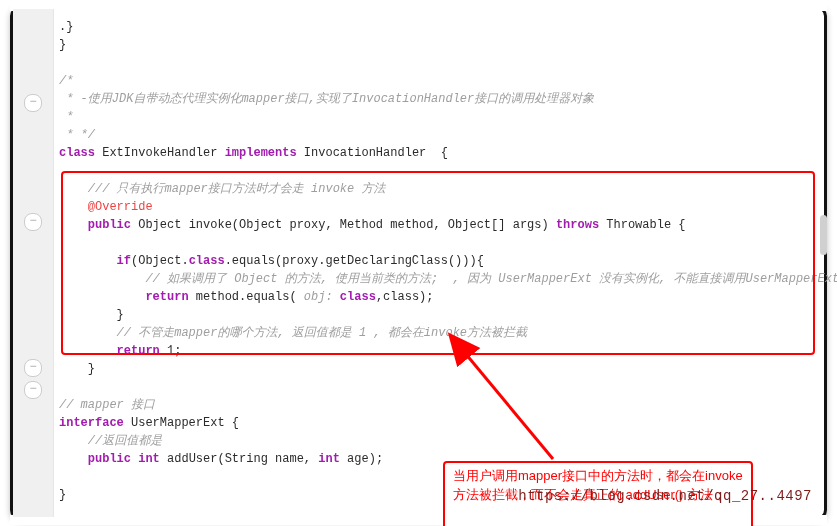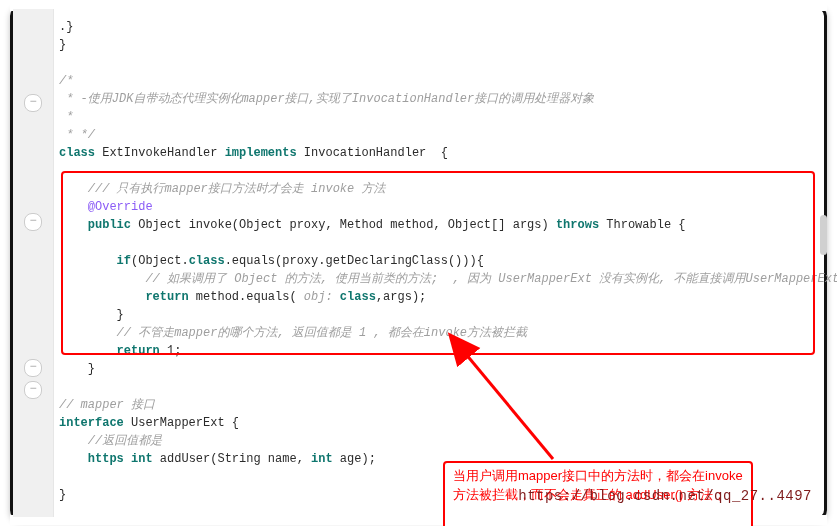--- a/index.html
+++ b/index.html
@@ -5,22 +5,22 @@
   html,body{margin:0;padding:0;background:#f5f5f5;width:837px;height:526px;overflow:hidden;font-family:Menlo,Consolas,"Courier New",monospace;font-size:12px;line-height:1.5}
   .page{position:relative;width:837px;height:526px;background:#fff}
   .card{position:absolute;left:10px;top:6px;right:10px;bottom:6px;background:#fff;border:3px solid #111;border-radius:10px;box-shadow:0 2px 6px rgba(0,0,0,.25)}
   .tear-top,.tear-bot{position:absolute;left:-3px;right:-3px;height:10px;background:#fff}
   .tear-top{top:-8px}
   .tear-bot{bottom:-8px}
   .gutter{position:absolute;left:0;top:0;bottom:0;width:40px;background:#f0f0f0;border-right:1px solid #e6e6e6}
   .minus{position:absolute;left:11px;width:16px;height:16px;border-radius:8px;background:#fff;border:1px solid #ccc;color:#aaa;font-size:12px;text-align:center;line-height:14px}
   .m1{top:85px}.m2{top:204px}.m3{top:350px}.m4{top:372px}
   .code{position:absolute;left:46px;top:-9px;right:10px;white-space:pre;color:#2b2b2b}
-  .kw{color:#0f766e;font-weight:bold}
-  .ann{color:#8b5cf6}
+  .kw{color:#a21caf;font-weight:bold}
+  .ann{color:#ef4444}
   .str,.cmt{color:#9e9e9e;font-style:italic}
   .ital{}
   .hlbox{position:absolute;left:48px;top:162px;width:750px;height:180px;border:2px solid #ff0000;border-radius:4px;pointer-events:none}
   .callout{position:absolute;left:430px;top:452px;width:290px;height:62px;border:2px solid #ff0000;border-radius:4px;background:#fff;padding:4px 8px;color:#ff0000;font-family:"PingFang SC","Microsoft YaHei",sans-serif;font-size:13px;line-height:1.45}
   .arrow-svg{position:absolute;left:0;top:0;pointer-events:none}
   .sblur{position:absolute;right:12px;bottom:10px;color:#7f1d1d;font-family:Liberation Mono, monospace;font-size:14px;filter:blur(.6px);letter-spacing:.5px}
   .scroll{position:absolute;right:-3px;top:206px;width:7px;height:40px;background:#d0d0d0;border-radius:4px}
 </style>
 </head>
 <body>
@@ -46,30 +46,30 @@
 <span class="cmt"> *</span>
 <span class="cmt"> * */</span>
 <span><span class="kw">class</span><span> ExtInvokeHandler </span><span class="kw">implements</span><span> InvocationHandler  {</span></span>
 <span></span>
 <span><span class="cmt">    /// 只有执行mapper接口方法时才会走 </span><span class="cmt ital">invoke</span><span class="cmt"> 方法</span></span>
 <span class="ann">    @Override</span>
 <span><span class="kw">    public</span><span> Object invoke(Object proxy, Method method, Object[] args) </span><span class="kw">throws</span><span> Throwable {</span></span>
 <span></span>
 <span><span class="kw">        if</span><span>(Object.</span><span class="kw">class</span><span>.equals(proxy.getDeclaringClass())){</span></span>
 <span><span class="cmt">            // 如果调用了 </span><span class="cmt ital">Object</span><span class="cmt"> 的方法, 使用当前类的方法;  , 因为 </span><span class="cmt ital">UserMapperExt</span><span class="cmt"> 没有实例化, 不能直接调用UserMapperExt里的方法</span></span>
-<span><span class="kw">            return</span><span> method.equals( </span><span class="cmt">obj:</span><span> </span><span class="kw">class</span><span>,args);</span></span>
+<span><span class="kw">            return</span><span> method.equals( </span><span class="cmt">obj:</span><span> </span><span class="kw">class</span><span>,class);</span></span>
 <span>        }</span>
 <span><span class="cmt">        // 不管走mapper的哪个方法, 返回值都是 </span><span class="cmt ital">1</span><span class="cmt"> , 都会在invoke方法被拦截</span></span>
 <span><span class="kw">        return</span><span> 1;</span></span>
 <span>    }</span>
 <span></span>
 <span class="cmt">// mapper 接口</span>
 <span><span class="kw">interface</span><span> UserMapperExt {</span></span>
 <span class="cmt">    //返回值都是</span>
-<span><span class="kw">    https int</span><span> addUser(String name, </span><span class="kw">int</span><span> age);</span></span>
+<span><span class="kw">    public int</span><span> addUser(String name, </span><span class="kw">int</span><span> age);</span></span>
 <span></span>
 <span>}</span></div>
 
     <div class="hlbox"></div>
 
     <svg class="arrow-svg" width="817" height="514">
       <defs>
         <marker id="ah" markerWidth="12" markerHeight="12" refX="2" refY="5" orient="auto">
           <path d="M0,0 L11,5 L0,10 Z" fill="#ff0000"></path>
         </marker>

